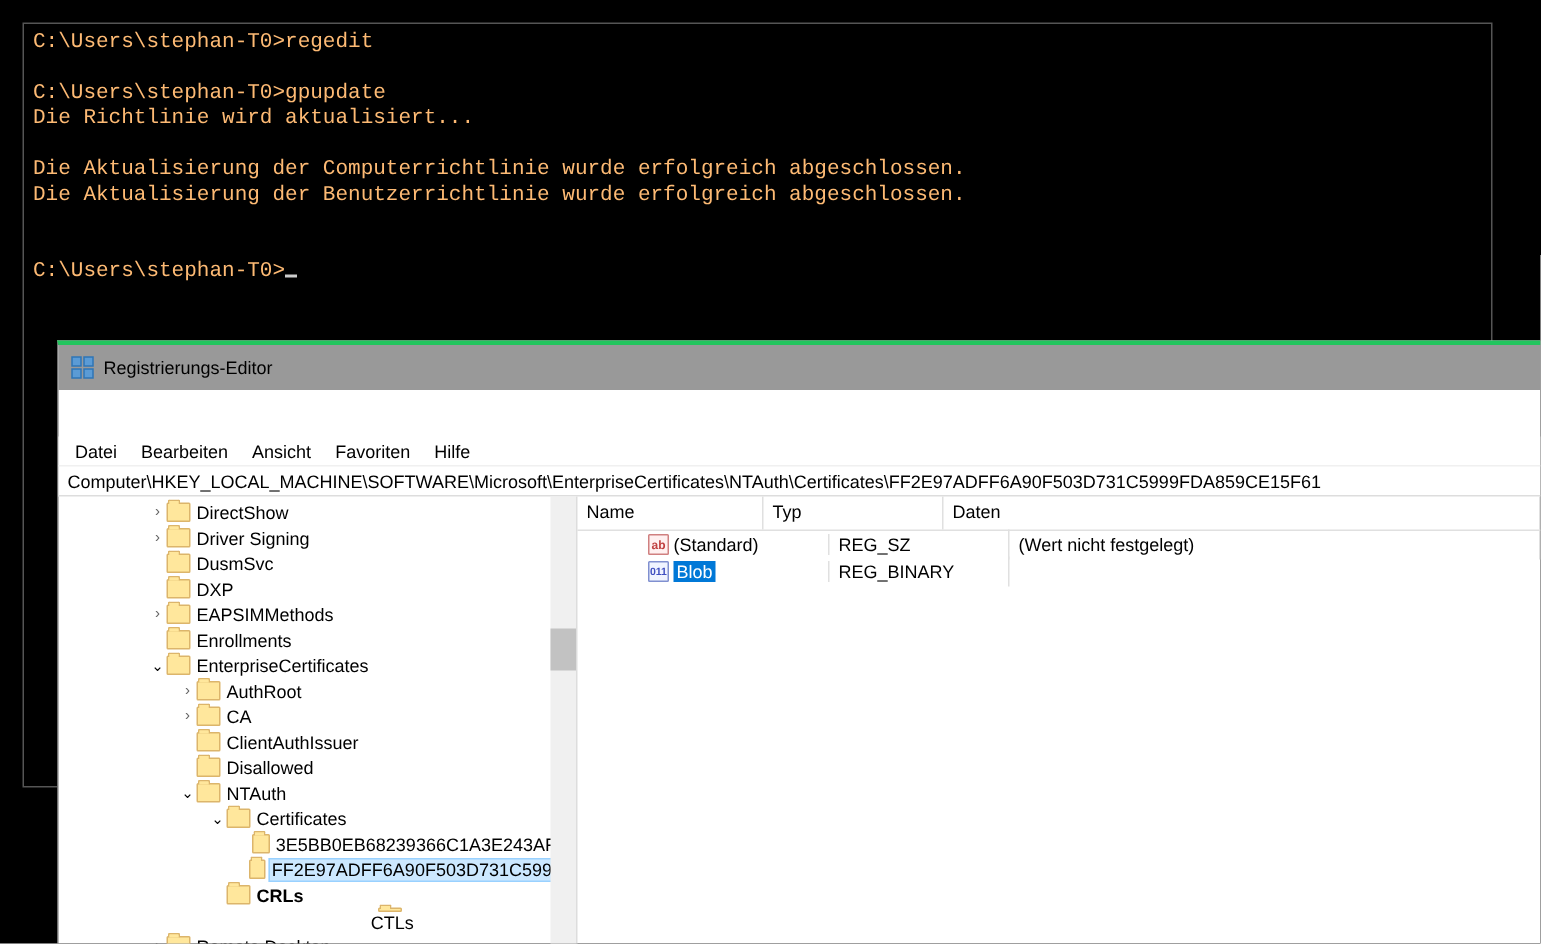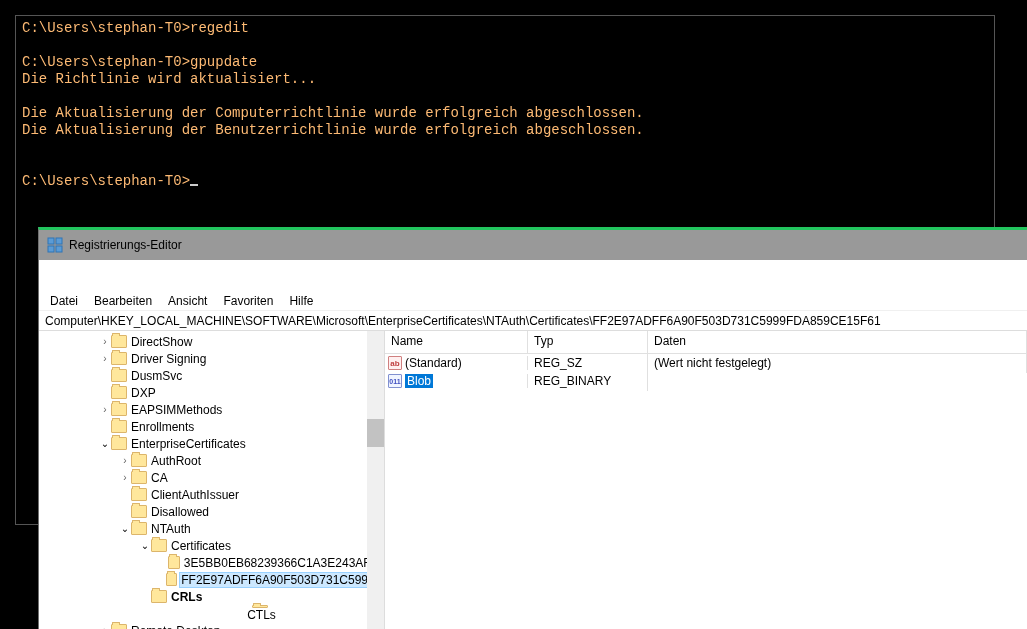--- a/index.html
+++ b/index.html
@@ -32,25 +32,25 @@
   .tree-row { display: flex; align-items: center; height: 17px; font-size: 12px; white-space: nowrap;}
   .tree-chev { width:12px; text-align:center; color:#666; font-size:10px; }
   .tree-chev.open { color:#000; }
   .tree-folder { width:16px; height:13px; background:#ffe79c; border:1px solid #dcb56b; border-radius:1px; margin-right:4px; position:relative;}
   .tree-folder::before { content:""; position:absolute; top:-3px; left:0; width:6px; height:2px; background:#ffe79c; border:1px solid #dcb56b; border-bottom:none; border-radius:1px 1px 0 0;}
   .tree-label {}
   .tree-row.selected .tree-label { background:#cce8ff; border:1px solid #99d1ff; padding:0 1px; margin-left:-2px;}
   .reg-list { flex: 1; }
   .list-header { display: flex; height: 23px; border-bottom: 1px solid #e0e0e0; font-size:12px;}
   .list-col { padding: 3px 6px; border-right: 1px solid #e0e0e0; }
-  .col-name { width:143px; }
+  .col-name { width:124px; }
   .col-type { width:120px; }
   .col-data { flex:1; }
   .list-row { display: flex; height: 18px; align-items: center; font-size:12px;}
-  .list-row .col-name { display:flex; align-items:center; gap:3px; padding:0 3px;}
+  .list-row .col-name { display:flex; align-items:center; gap:3px; padding:0 3px;margin-left:44px;}
   .val-icon-str { width:14px; height:14px; display:inline-flex; align-items:center; justify-content:center; font-size:8px; background:#fff0f0; border:1px solid #d08080; color:#c04040; font-weight:bold; border-radius:1px;}
   .val-icon-bin { width:14px; height:14px; display:inline-flex; align-items:center; justify-content:center; font-size:7px; background:#f0f4ff; border:1px solid #8090d0; color:#4050c0; font-weight:bold; border-radius:1px;}
   .list-row.sel .cellname { background:#0078d7; color:#fff; padding:0 2px;}
 </style>
 </head>
 <body>
 
 <div class="cmd-window">
   <div class="cmd-body" id="cmd-body">C:\Users\stephan-T0&gt;regedit
 

